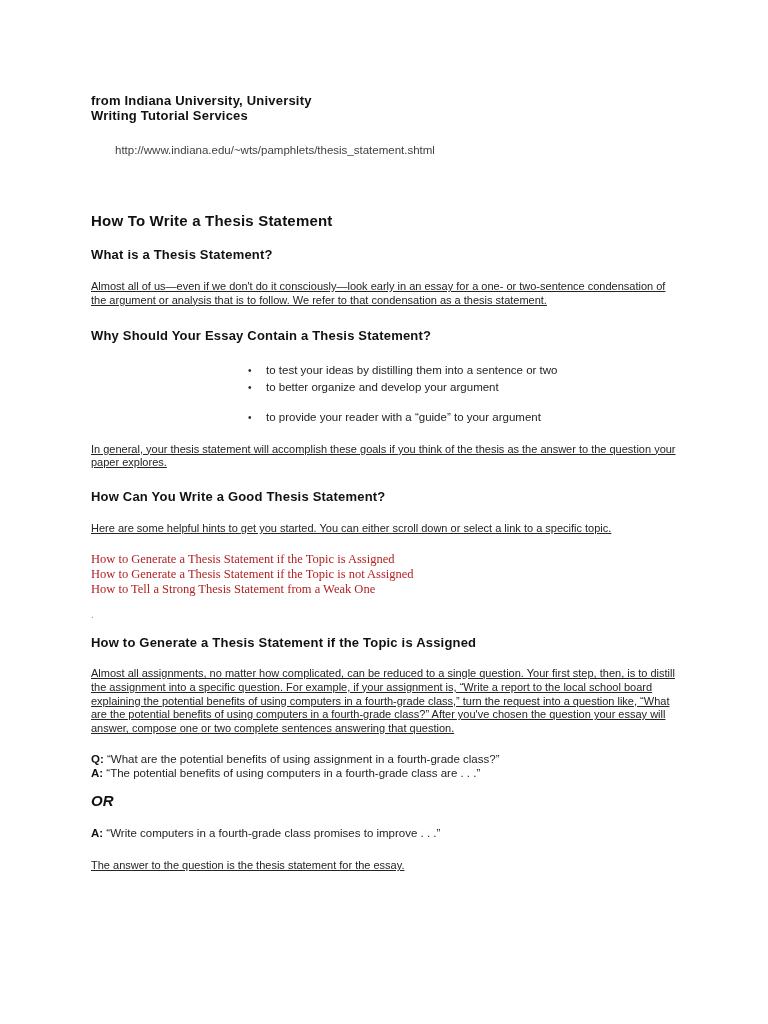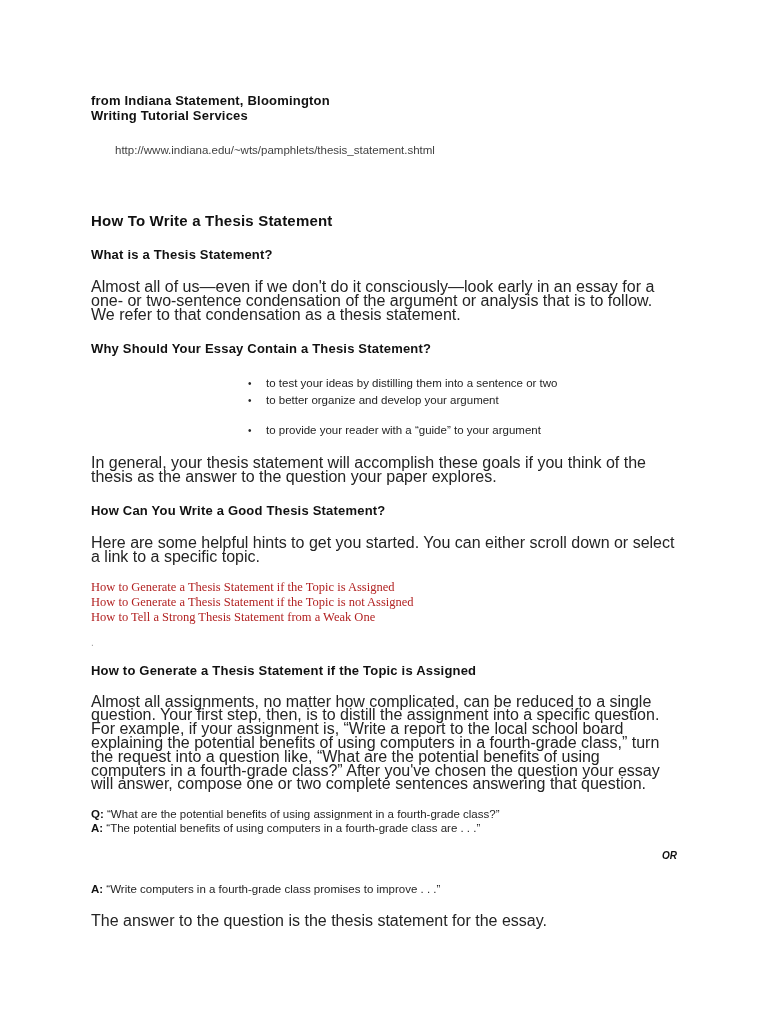--- a/index.html
+++ b/index.html
@@ -33,23 +33,24 @@
     color: #111;
     letter-spacing: 0.2px;
   }
   .url-line {
     font-size: 11.5px;
     line-height: 14px;
     color: #3f3f3f;
     padding-left: 24px;
   }
   .body-text {
-    font-size: 16px;
+    font-size: 11px;
     line-height: 13.8px;
     color: #242424;
+    text-decoration: underline;
   }
   .bullet-list {
     list-style: none;
     padding: 0;
   }
   .bullet-item {
     display: flex;
     align-items: baseline;
     padding-left: 157px;
     font-size: 11.5px;
@@ -75,22 +76,22 @@
     line-height: 11px;
     color: #9a9a9a;
   }
   .qa-line {
     font-size: 11.5px;
     line-height: 13.8px;
     color: #242424;
   }
   .qa-label { font-weight: bold; color: #111; }
   .or-line {
-    text-align: right;
-    font-size: 10px;
+    text-align: left;
+    font-size: 15px;
     line-height: 13.8px;
     font-weight: bold;
     font-style: italic;
     color: #111;
   }
 
   
   .mt-21 { }
   .mt-20 { margin-top: 20px; }
   .mt-55 { margin-top: 55px; }
@@ -102,21 +103,21 @@
   .mt-13 { margin-top: 13px; }
   .mt-12 { margin-top: 12px; }
   .bullet-gap { margin-top: 13px; }
 </style>
 </head>
 <body>
 
 <div class="doc-page">
   <div class="content">
 
-    <p class="h-small">from Indiana Statement, Bloomington</p>
+    <p class="h-small">from Indiana University, University</p>
     <p class="h-small mt-21">Writing Tutorial Services</p>
     <p class="url-line mt-20">http://www.indiana.edu/~wts/pamphlets/thesis_statement.shtml</p>
 
     <p class="h-title mt-55">How To Write a Thesis Statement</p>
 
     <p class="h-small mt-18">What is a Thesis Statement?</p>
     <p class="body-text mt-18">Almost all of us—even if we don't do it consciously—look early in an essay for a one- or two-sentence condensation of the argument or analysis that is to follow. We refer to that condensation as a thesis statement.</p>
 
     <p class="h-small mt-20">Why Should Your Essay Contain a Thesis Statement?</p>
 

